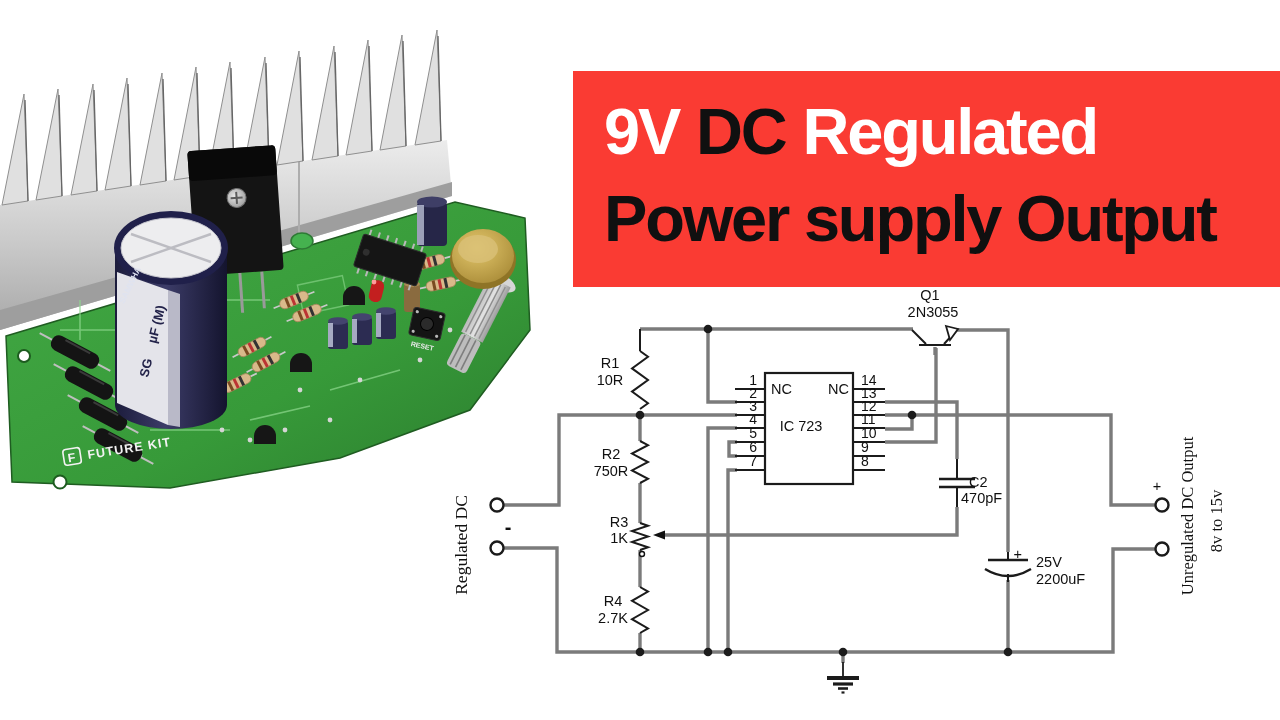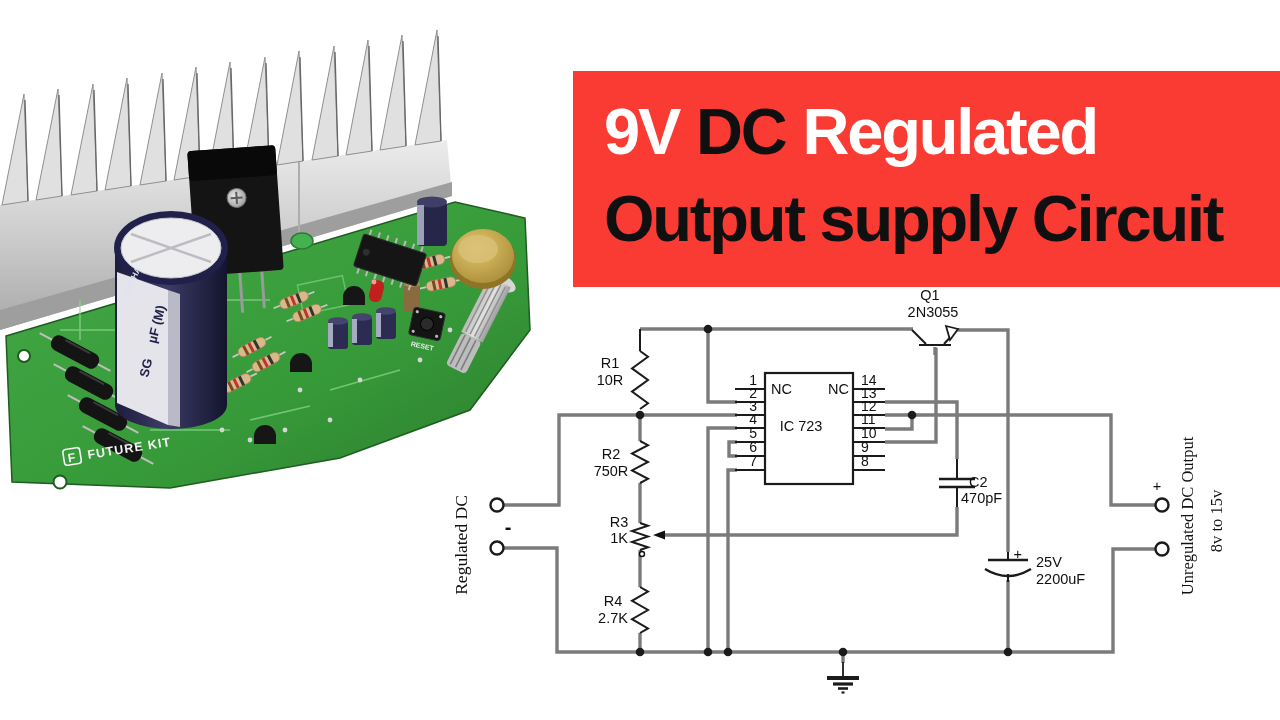--- a/index.html
+++ b/index.html
@@ -328,21 +328,21 @@
       <text class="silk" x="-20" y="1.5" font-style="italic">F</text>
       <text class="silk" x="0" y="1">FUTURE KIT</text>
     </g>
   </svg>
 
   <div class="banner">
     <div class="line line1">
       <span class="sp">9V</span><span class="dark sp">DC</span><span>Regulated</span>
     </div>
     <div class="line line2">
-      <span>Output supply Circuit</span>
+      <span>Power supply Output</span>
     </div>
   </div>
 
   <svg class="schematic" width="1280" height="720" viewBox="0 0 1280 720">
 
     <g>
       <path class="w" d="M640,329 H913"></path>
       <path class="w" d="M737,402 H708 V329"></path>
       <path class="w" d="M737,415 H559 V505 H504"></path>
       <path class="w" d="M504,548 H557 V652 H1113 V549 H1155"></path>

